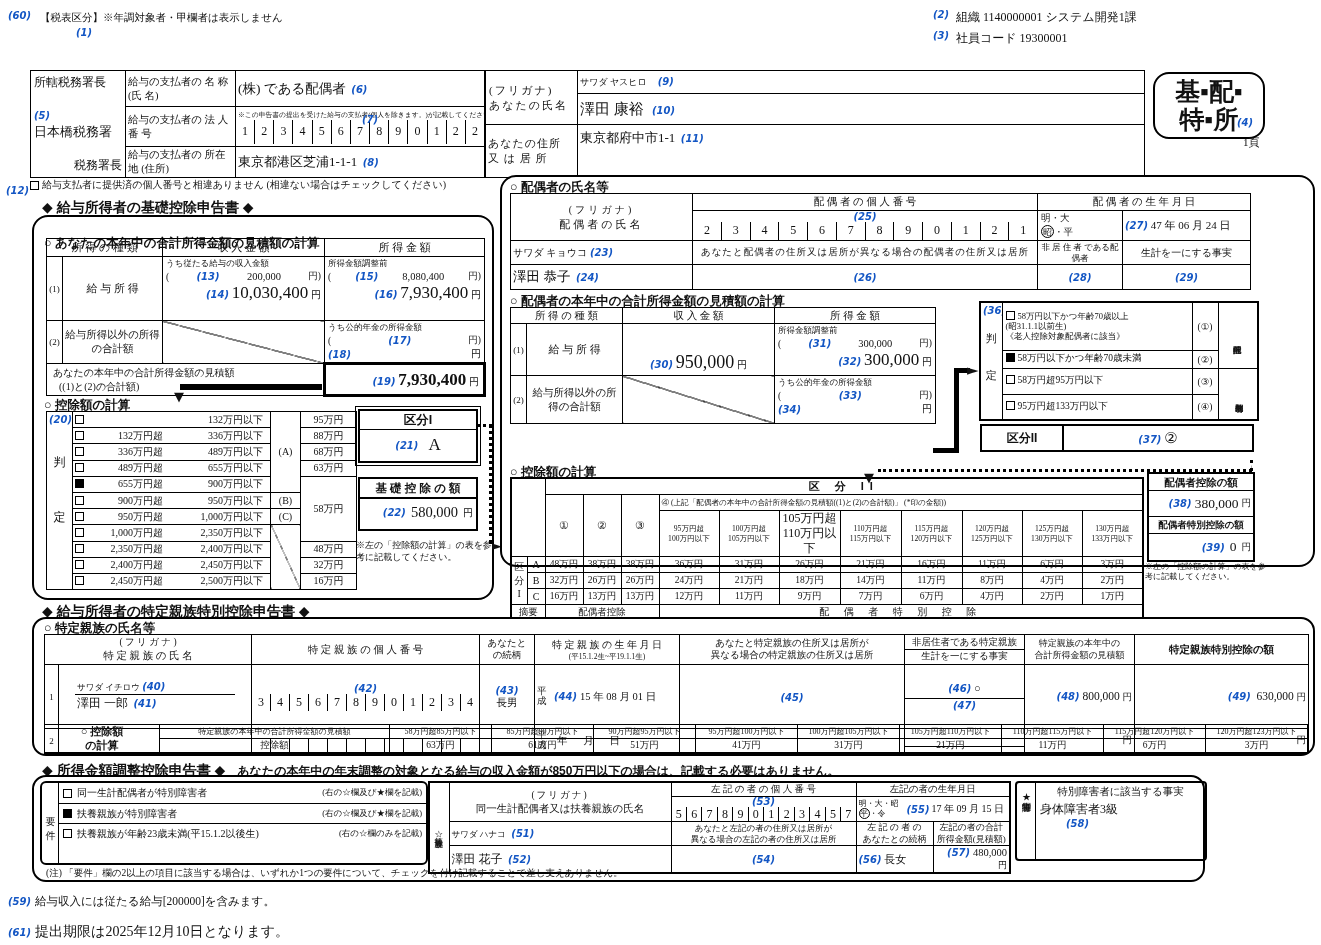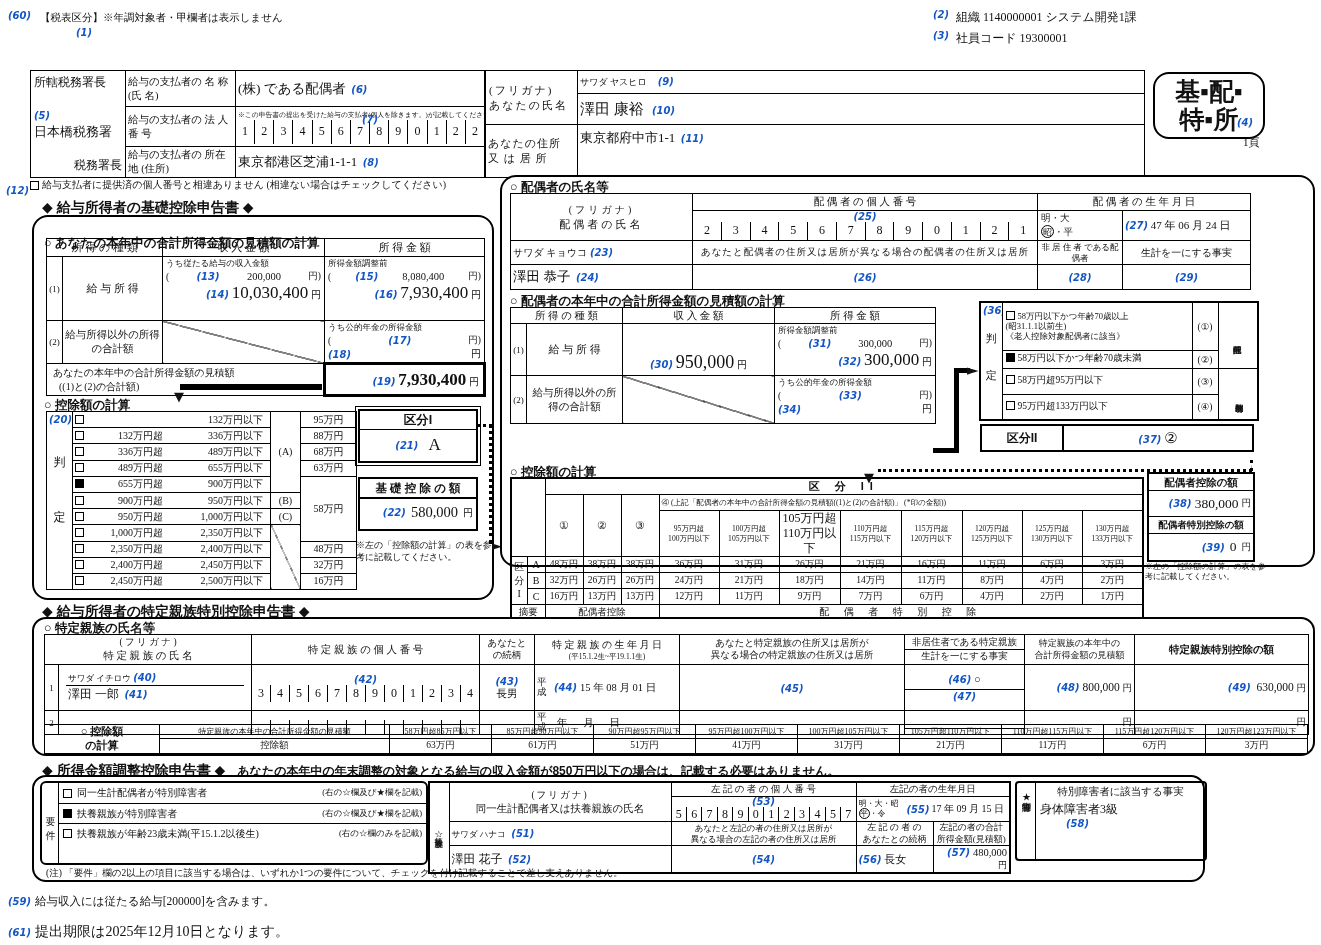--- a/index.html
+++ b/index.html
@@ -587,21 +587,21 @@
           <div style="font-size:9.5px">生計を一にする事実</div>
         </td>
         <td style="text-align:center;font-size:9px;line-height:1.3">
               <div>特定親族の本年中の</div>
               <div>合計所得金額の見積額</div>
             </td>
         <td class="sans b" style="text-align:center;font-size:10.5px">特定親族特別控除の額</td>
       </tr>
       <tr style="height:34px">
         <td style="font-size:9px;text-align:center">1</td>
-        <td style="padding:7px">
+        <td style="padding:16px">
           <div style="border-bottom:1px solid #000;height:14px;font-size:8.5px;padding:0 2px"><span>サワダ イチロウ</span> <span class="ref">(40)</span></div>
           <div style="padding:0 2px"><span style="font-size:12px">澤田 一郎</span>&nbsp;&nbsp;<span class="ref">(41)</span></div>
         </td>
         <td style="padding:0">
           <div class="ref" style="text-align:center;line-height:11px">(42)</div>
           <div class="dgs" style="height:17px">
                 <div class="dg">3</div>
                 <div class="dg">4</div>
                 <div class="dg">5</div>
                 <div class="dg">6</div>

